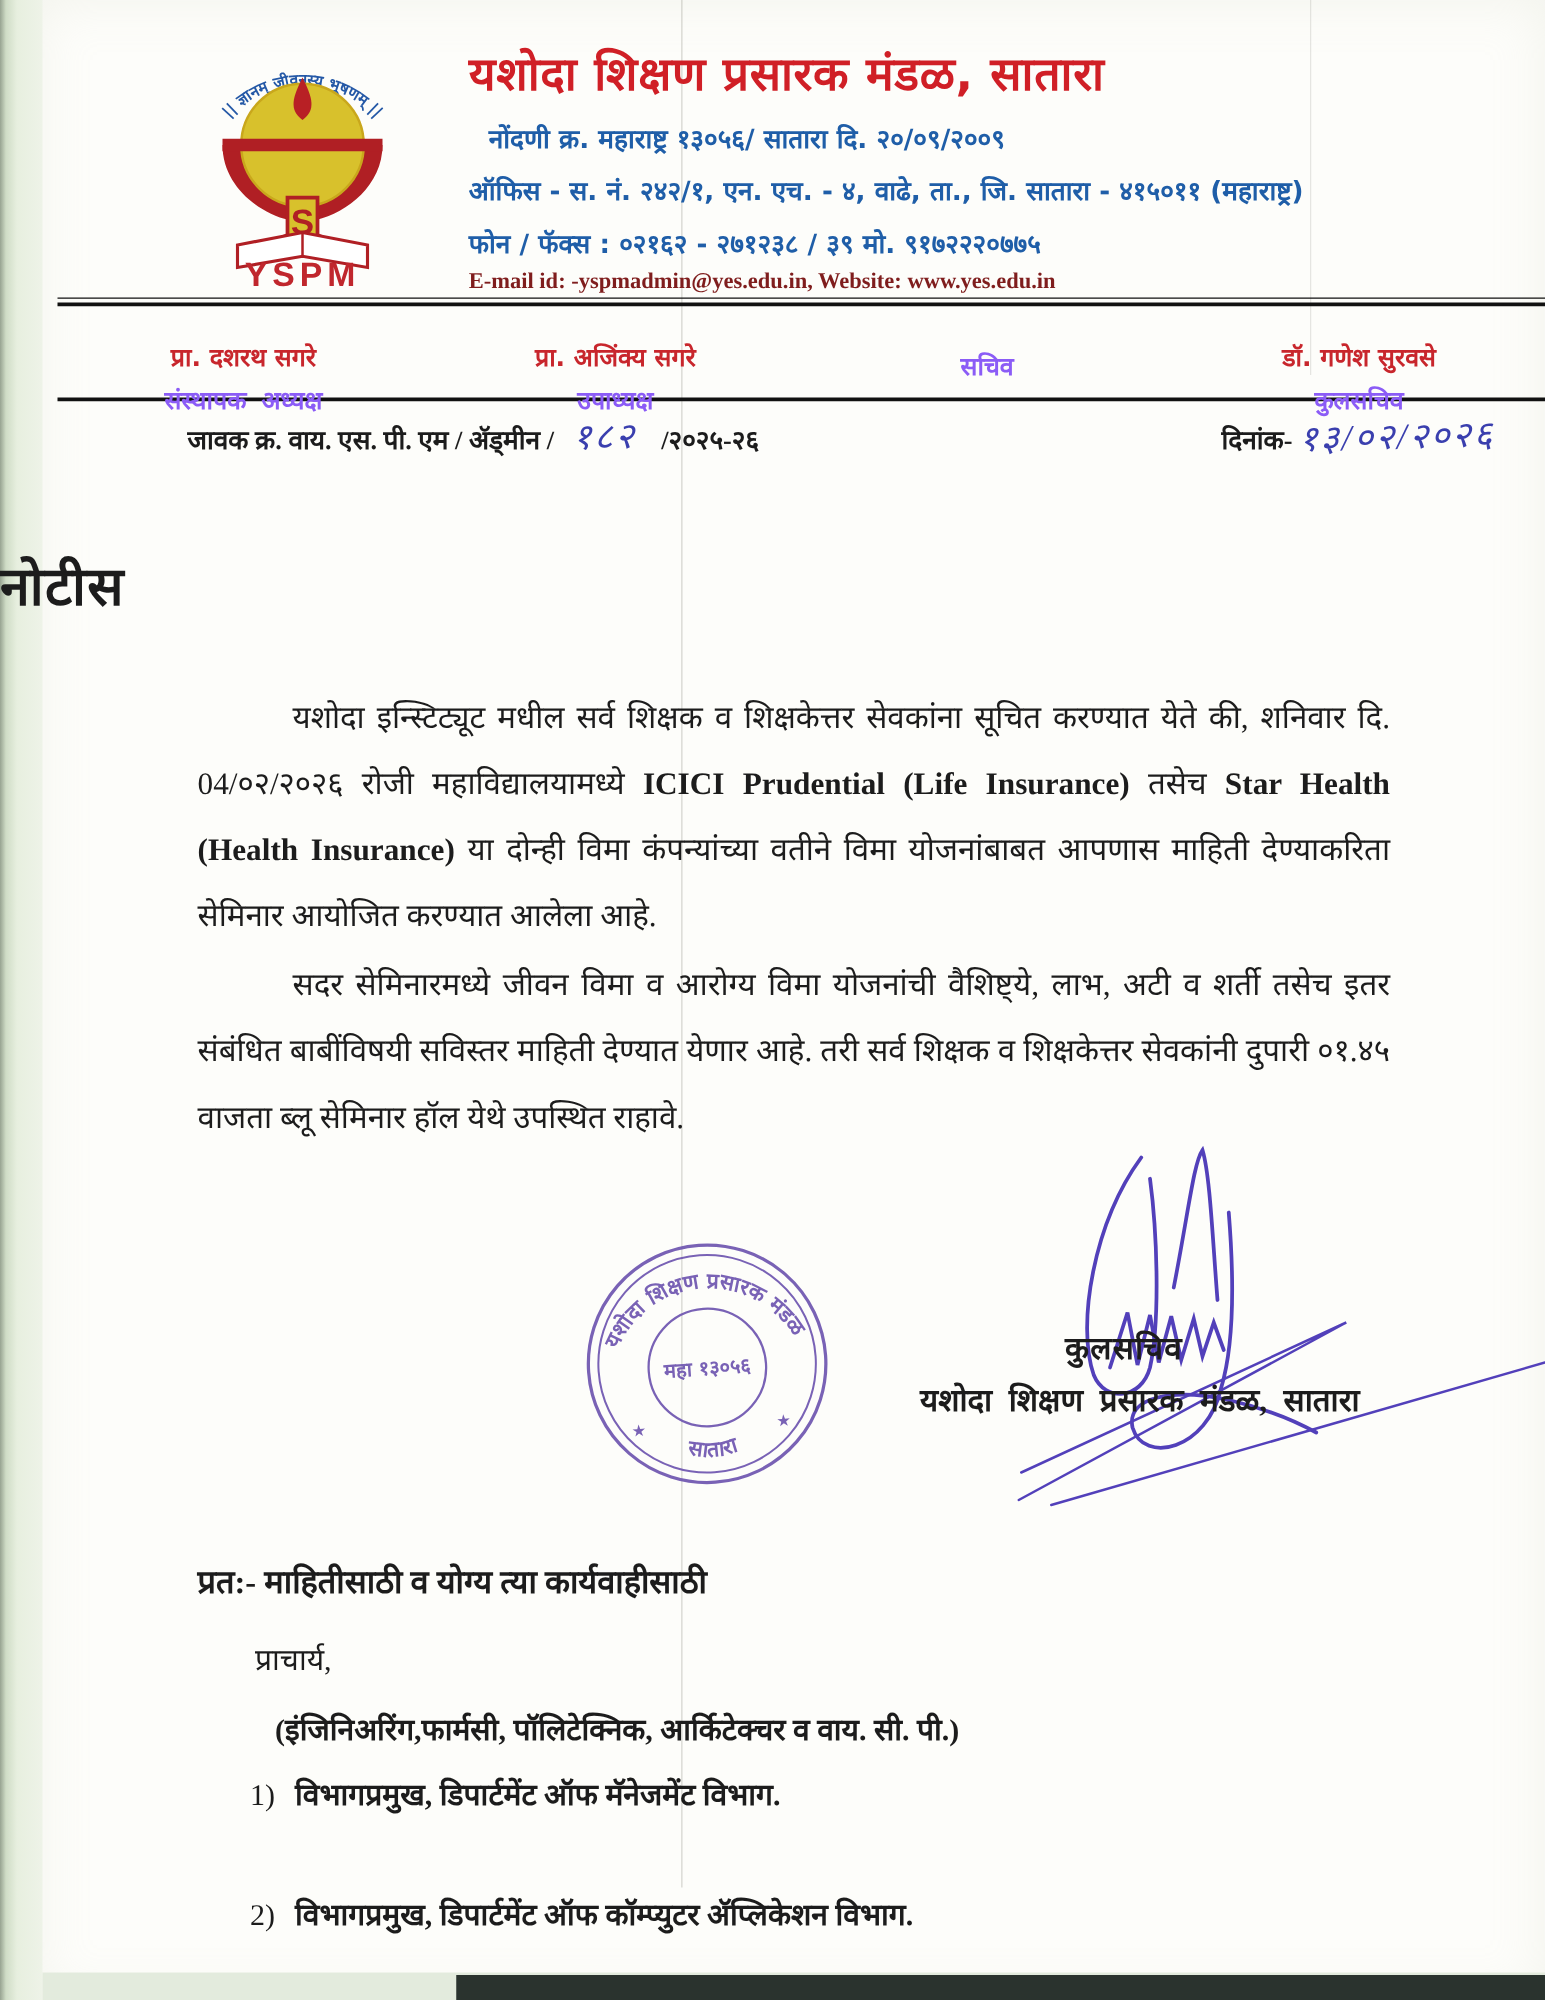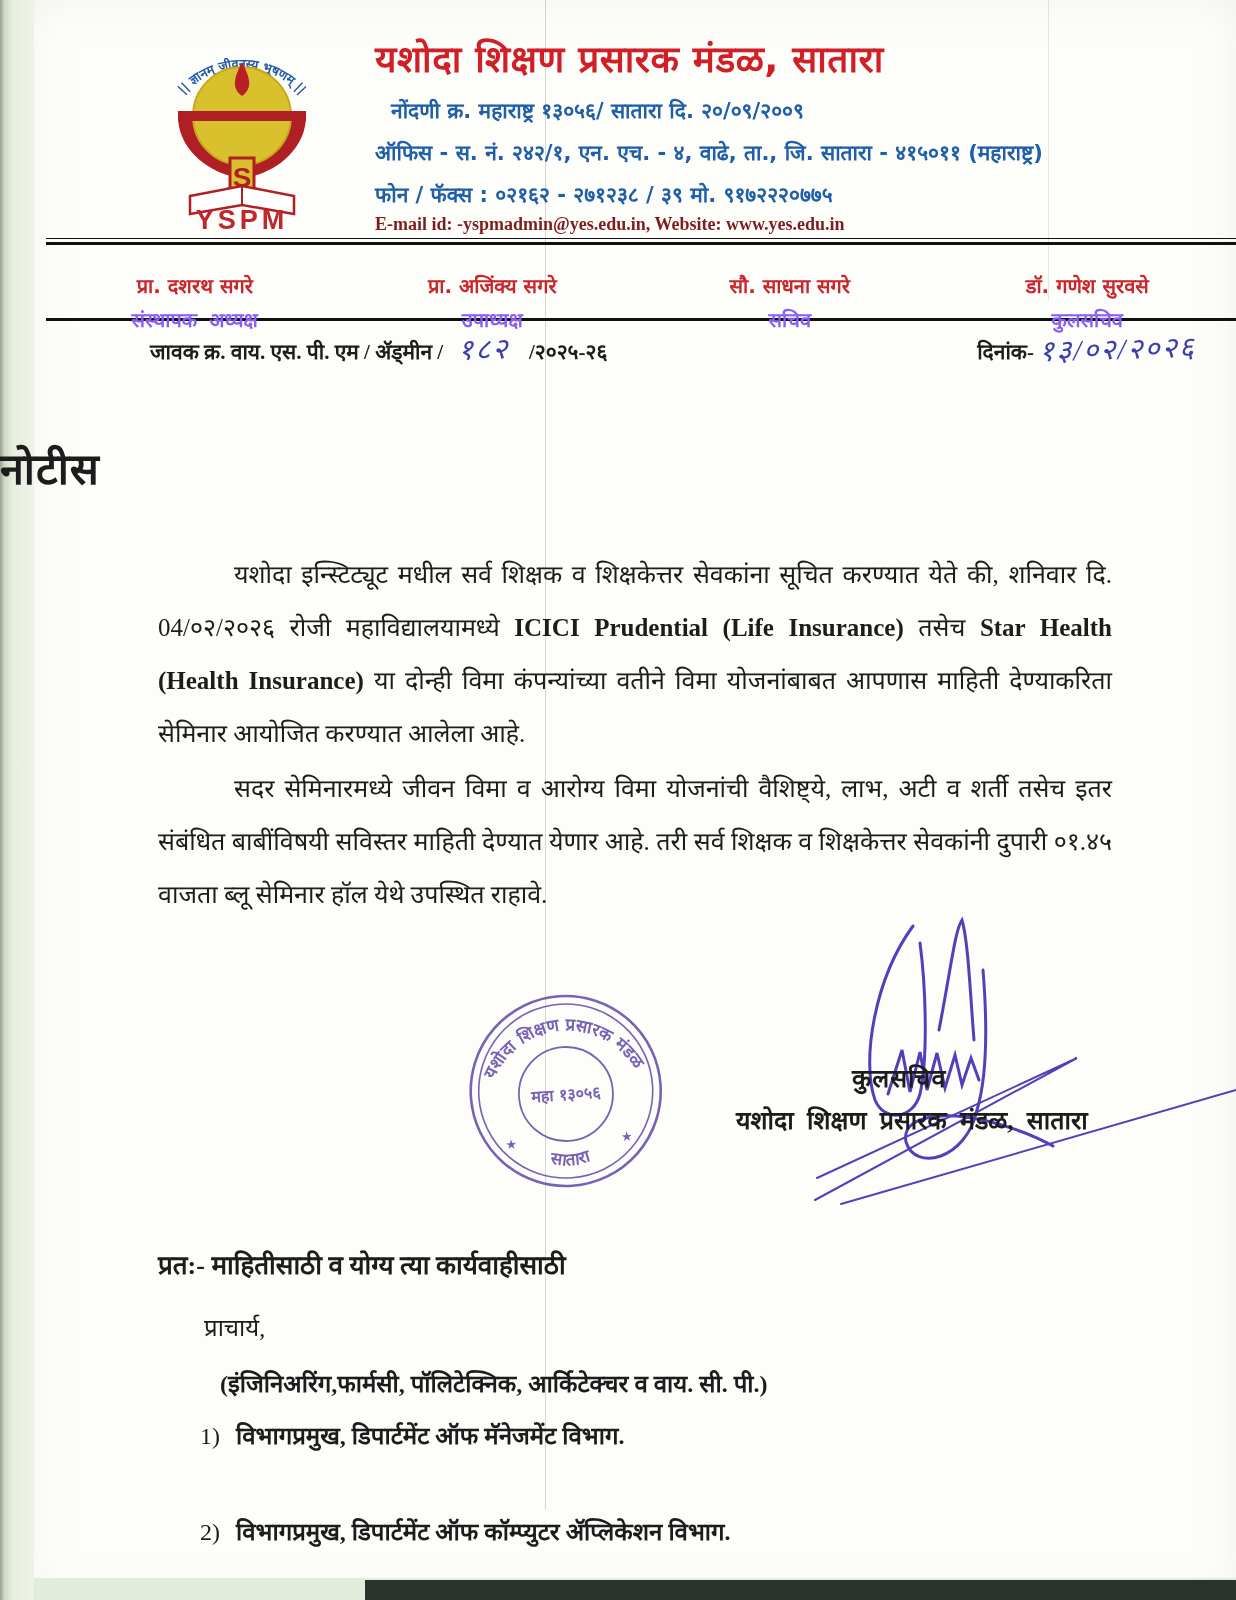--- a/index.html
+++ b/index.html
@@ -102,21 +102,20 @@
 <div class="officials">
   <div class="official">
     <div class="nm">प्रा. दशरथ सगरे</div>
     <div class="ttl">संस्थापक अध्यक्ष</div>
   </div>
   <div class="official">
     <div class="nm">प्रा. अजिंक्य सगरे</div>
     <div class="ttl">उपाध्यक्ष</div>
   </div>
   <div class="official">
-    <div class="nm">सौ. साधना सगरे</div>
     <div class="ttl">सचिव</div>
   </div>
   <div class="official">
     <div class="nm">डॉ. गणेश सुरवसे</div>
     <div class="ttl">कुलसचिव</div>
   </div>
 </div>
 
 <div class="ref-row">
   <span>जावक क्र. वाय. एस. पी. एम / ॲड्मीन /</span>

